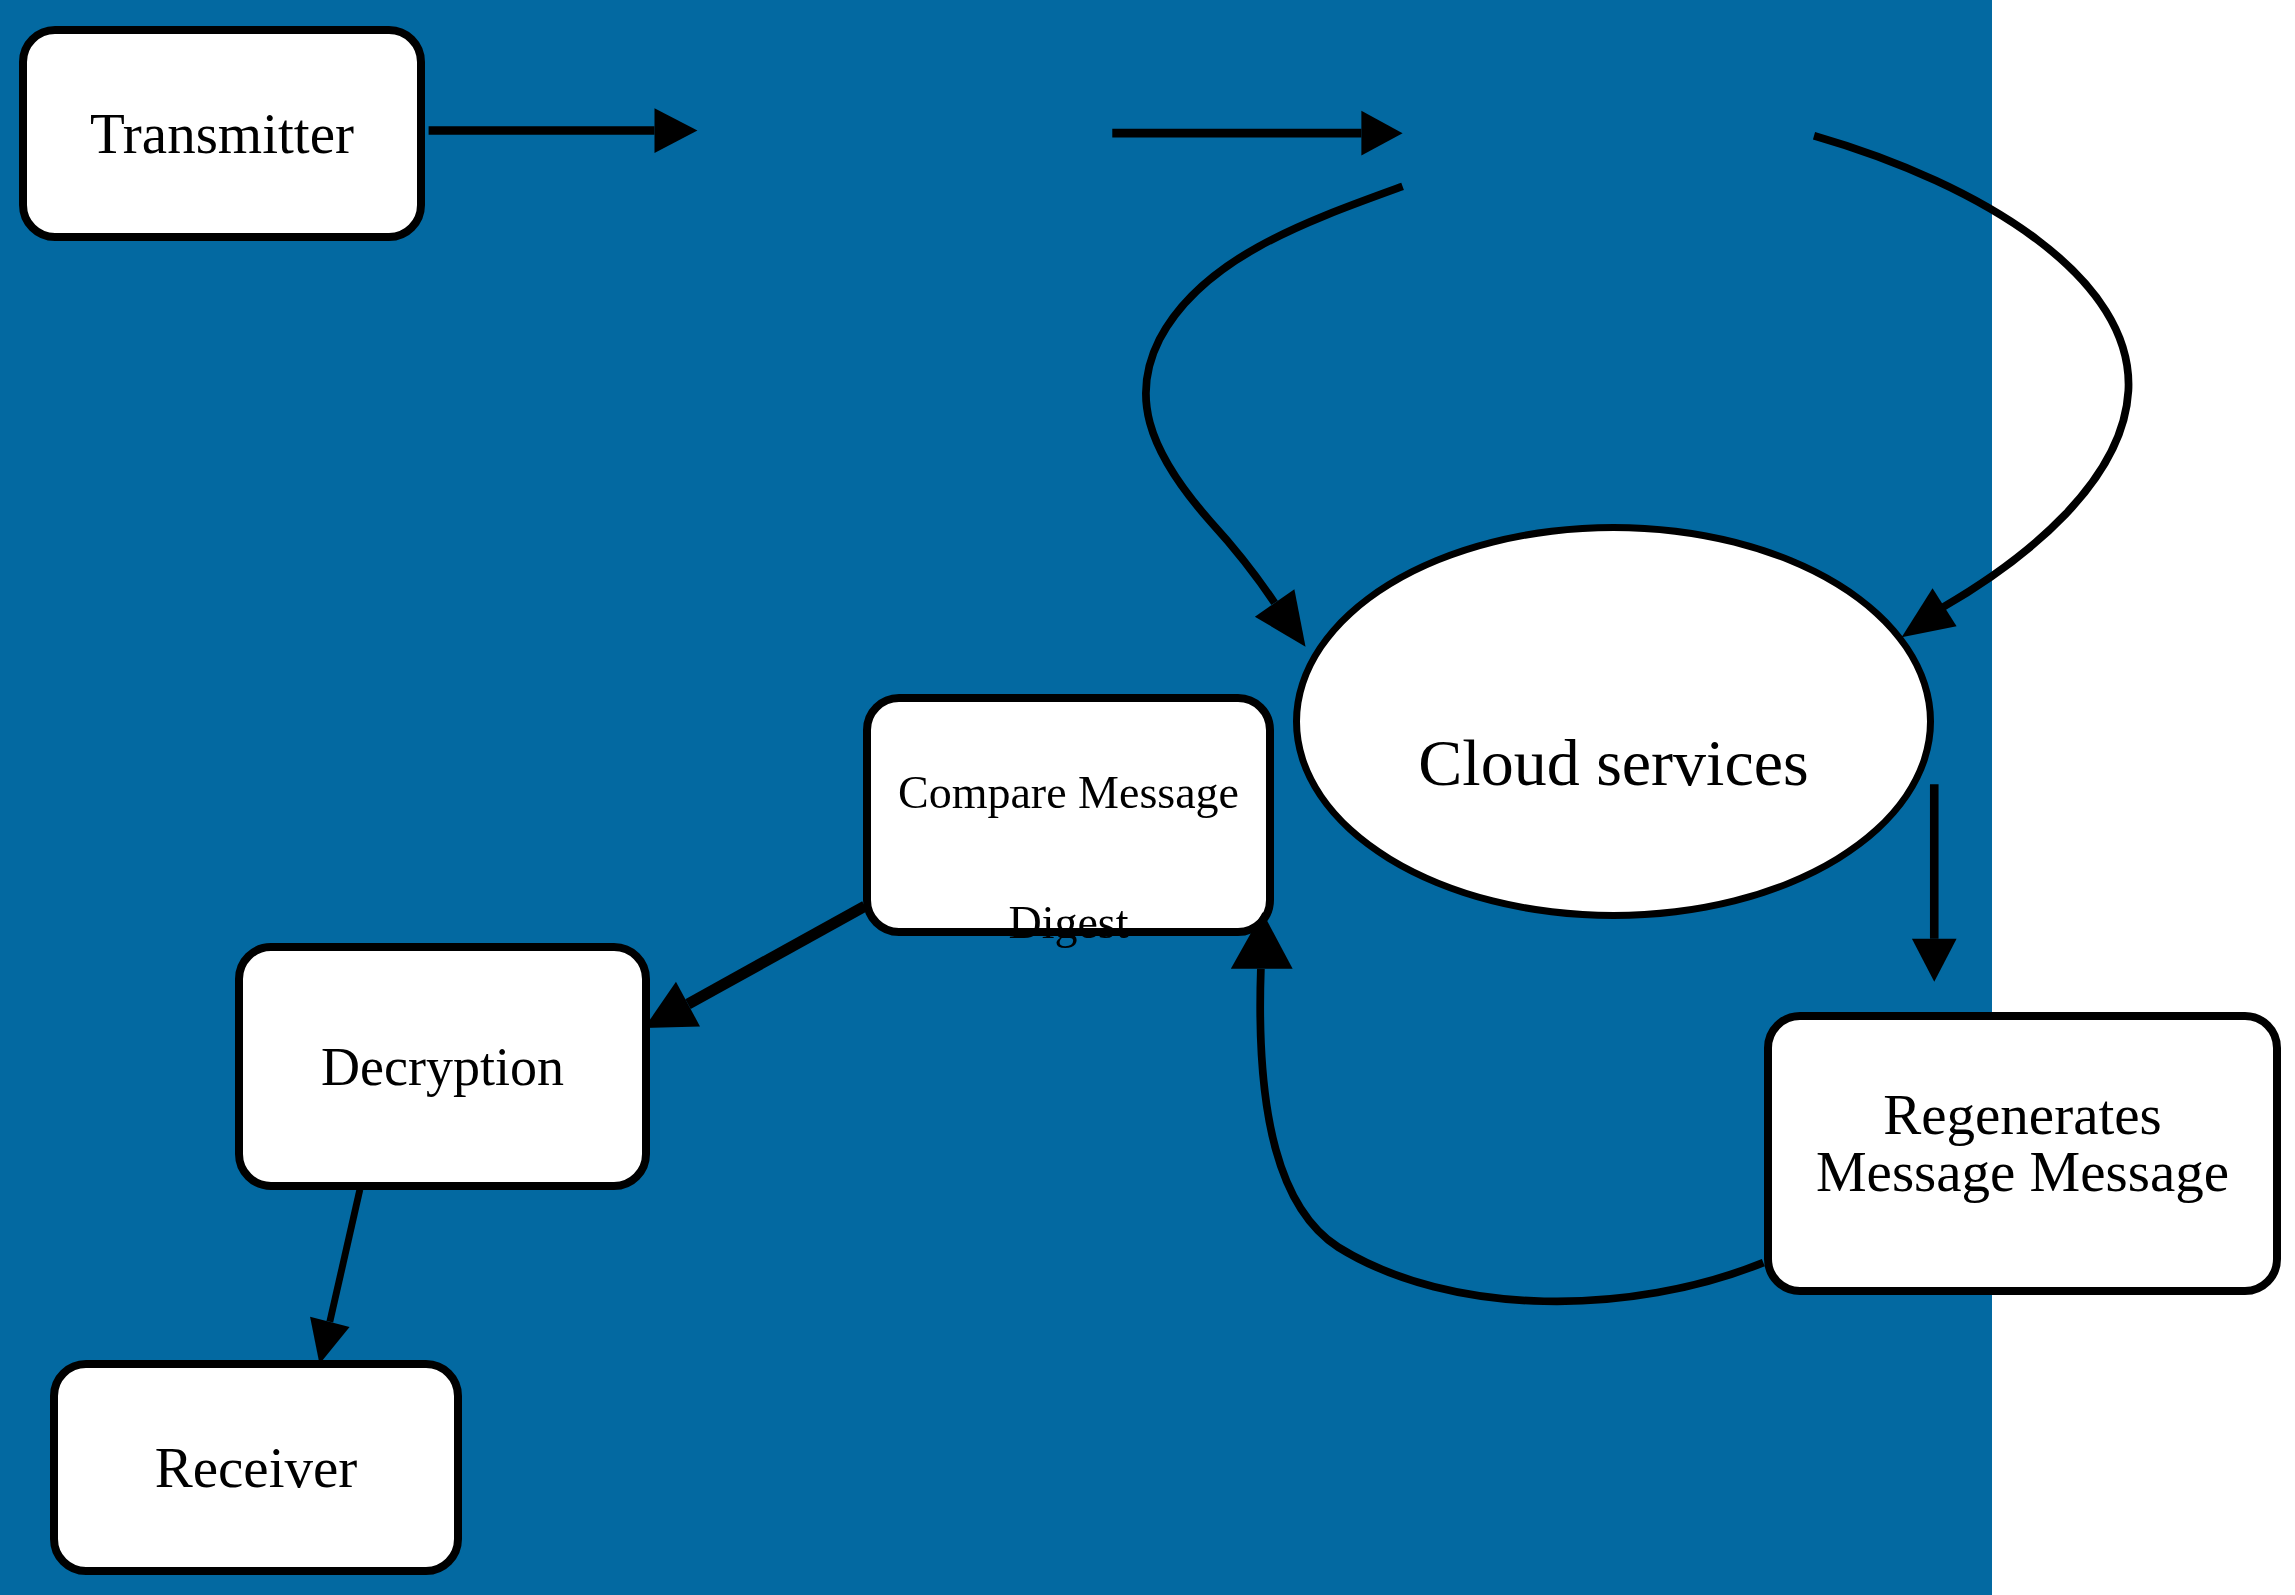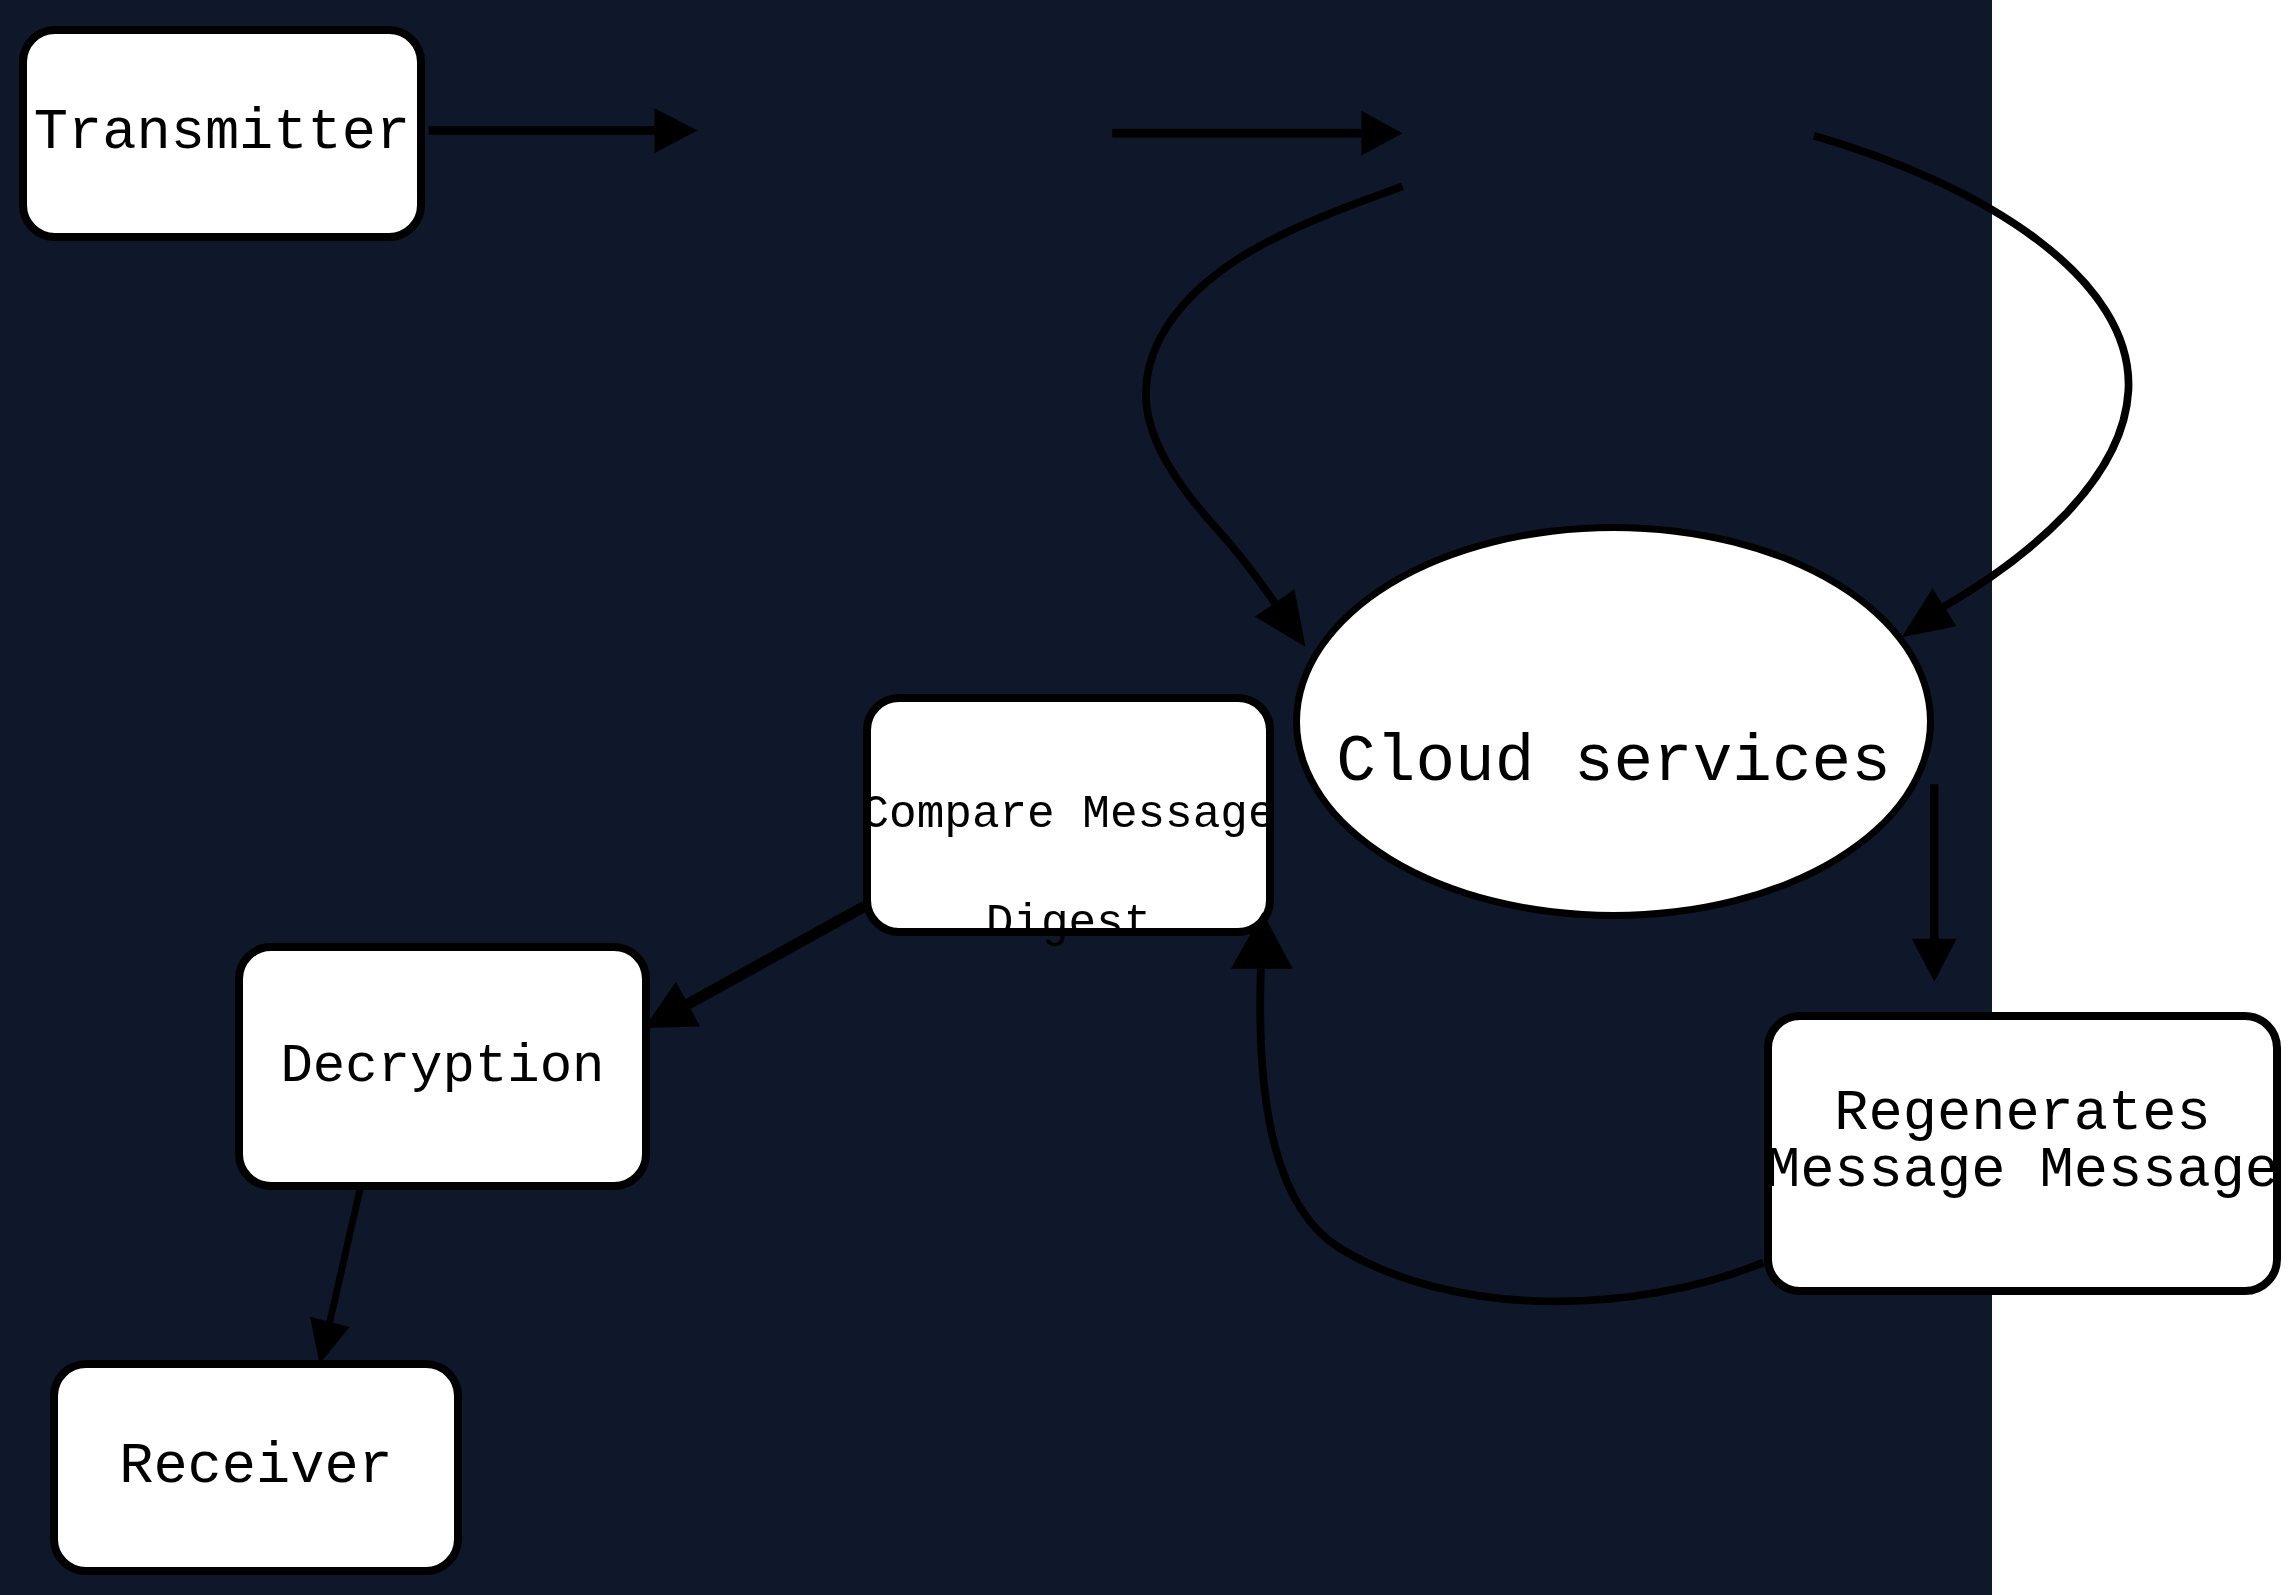--- a/index.html
+++ b/index.html
@@ -7,22 +7,22 @@
     padding: 0;
     background: #ffffff;
     width: 2295px;
     height: 1595px;
     overflow: hidden;
   }
   .canvas {
     position: relative;
     width: 1992px;
     height: 1595px;
-    background: #0f172a;
-    font-family: Liberation Mono, monospace;
+    background: #0369a1;
+    font-family: Liberation Serif, serif;
     color: #000000;
   }
   .node {
     position: absolute;
     box-sizing: border-box;
     background: #ffffff;
     border: 8.6px solid #000000;
     border-radius: 36px;
     display: flex;
     flex-direction: column;
@@ -37,22 +37,22 @@
   .n-transmitter { left: 19px;   top: 26px;   width: 406px; height: 215px; font-size: 57px; }
   .n-encryption  { left: 700px;  top: 26px;   width: 409px; height: 215px; font-size: 57px; }
   .n-readcode    { left: 1405px; top: 28px;   width: 410px; height: 214px; font-size: 57px; }
   .n-decryption  { left: 235px;  top: 943px; width: 415px; height: 247px; font-size: 54px; }
   .n-receiver    { left: 50px;   top: 1360px; width: 412px; height: 215px; font-size: 57px; }
 
   .n-compare {
     left: 863px; top: 694px; width: 411px; height: 242px;
     font-size: 46px;
     justify-content: flex-start;
-    padding-top: 90px;
-    row-gap: 63px;
+    padding-top: 68px;
+    row-gap: 84px;
   }
   .n-regenerates {
     left: 1764px; top: 1012px; width: 517px; height: 283px;
     font-size: 57px;
     justify-content: flex-start;
     padding-top: 66px;
   }
   .n-cloud {
     left: 1293px; top: 524px; width: 641px; height: 395px;
     border-radius: 50%;

